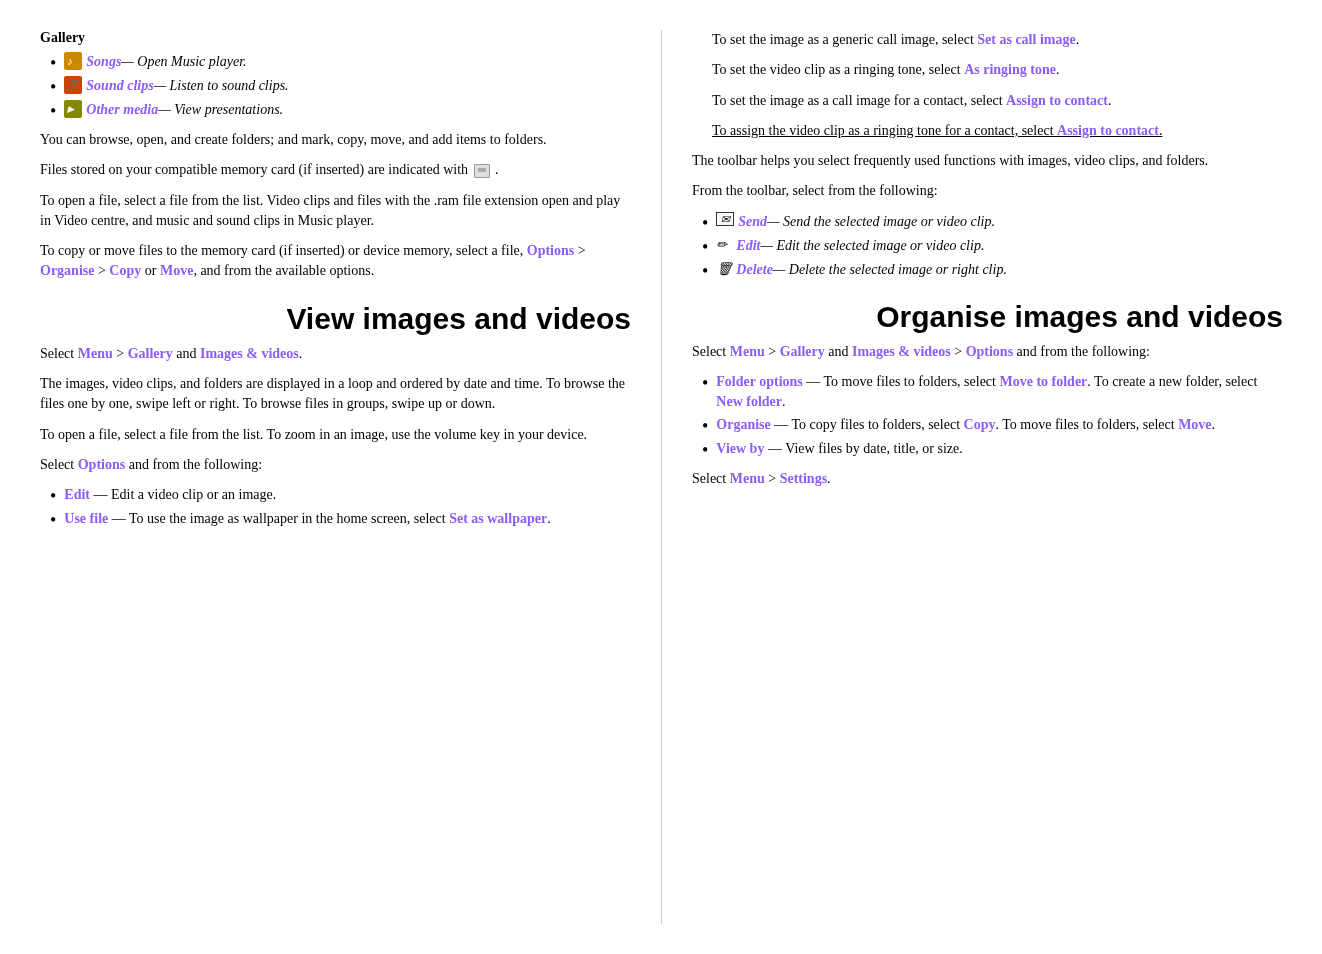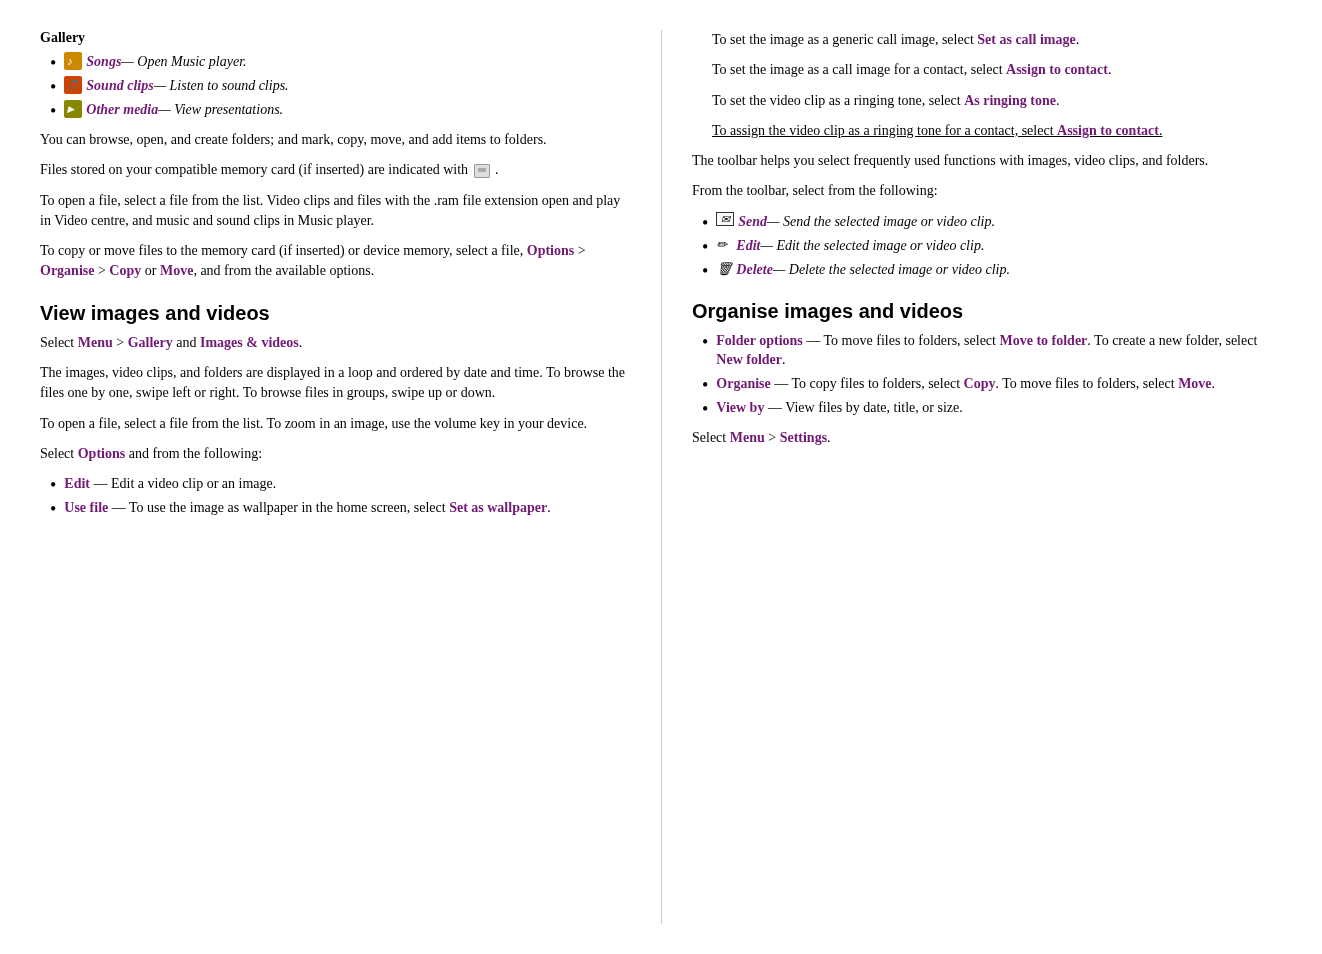--- a/index.html
+++ b/index.html
@@ -43,21 +43,21 @@
       margin-bottom: 4px;
       line-height: 1.4;
     }
     .bullet-dot {
       margin-right: 8px;
       margin-top: 2px;
       font-size: 18px;
       line-height: 1;
     }
     .link {
-      color: #701a75;
+      color: #8b5cf6;
       font-weight: bold;
     }
     .icon-songs {
       display: inline-block;
       width: 18px;
       height: 18px;
       background: #cc8800;
       border-radius: 2px;
       margin-right: 4px;
       flex-shrink: 0;
@@ -130,24 +130,25 @@
       position: absolute;
       top: 3px;
       left: 3px;
     }
     p {
       line-height: 1.45;
       margin-bottom: 10px;
     }
     h2 {
       font-family: Arial, sans-serif;
-      font-size: 20px;
+      font-size: 30px;
       font-weight: bold;
       margin-top: 20px;
       margin-bottom: 8px;
+      text-align: right;
     }
     .li-content {
       display: flex;
       align-items: flex-start;
       flex-wrap: wrap;
       font-style: italic;
     }
   </style>
 </head>
 <body>
@@ -228,25 +229,25 @@
       </li>
     </ul>
   </div>
 
   <div class="right-col">
     <p style="margin-left: 20px;">
       <span>To set the image as a generic call image, select </span><span class="link">Set as call image</span><span>.</span>
     </p>
 
     <p style="margin-left: 20px;">
+      <span>To set the video clip as a ringing tone, select </span><span class="link">As ringing tone</span><span>.</span>
+    </p>
+
+    <p style="margin-left: 20px;">
       <span>To set the image as a call image for a contact, select </span><span class="link">Assign to contact</span><span>.</span>
-    </p>
-
-    <p style="margin-left: 20px;">
-      <span>To set the video clip as a ringing tone, select </span><span class="link">As ringing tone</span><span>.</span>
     </p>
 
     <p style="margin-left: 20px; text-decoration: underline;">
       <span>To assign the video clip as a ringing tone for a contact, select </span><span class="link">Assign to contact</span><span>.</span>
     </p>
 
     <p>The toolbar helps you select frequently used functions with images, video clips, and folders.</p>
     <p>From the toolbar, select from the following:</p>
 
     <ul class="bullet-list">
@@ -264,27 +265,30 @@
           <span style="display:inline-block;width:16px;height:14px;margin-right:4px;flex-shrink:0;font-size:13px;">✏</span>
           <span class="link">Edit</span>
           <span> — Edit the selected image or video clip.</span>
         </span>
       </li>
       <li>
         <span class="bullet-dot">•</span>
         <span class="li-content">
           <span style="display:inline-block;width:16px;height:14px;margin-right:4px;flex-shrink:0;font-size:13px;">🗑</span>
           <span class="link">Delete</span>
-          <span> — Delete the selected image or video clip.</span>
+          <span> — Delete the selected image or right clip.</span>
         </span>
       </li>
     </ul>
 
     <h2>Organise images and videos</h2>
 
+    <p>
+      <span>Select </span><span class="link">Menu</span><span> &gt; </span><span class="link">Gallery</span><span> and </span><span class="link">Images &amp; videos</span><span> &gt; </span><span class="link">Options</span><span> and from the following:</span>
+    </p>
 
     <ul class="bullet-list">
       <li>
         <span class="bullet-dot">•</span>
         <span>
           <span class="link">Folder options</span>
           <span> — To move files to folders, select </span><span class="link">Move to folder</span><span>. To create a new folder, select </span><span class="link">New folder</span><span>.</span>
         </span>
       </li>
       <li>

